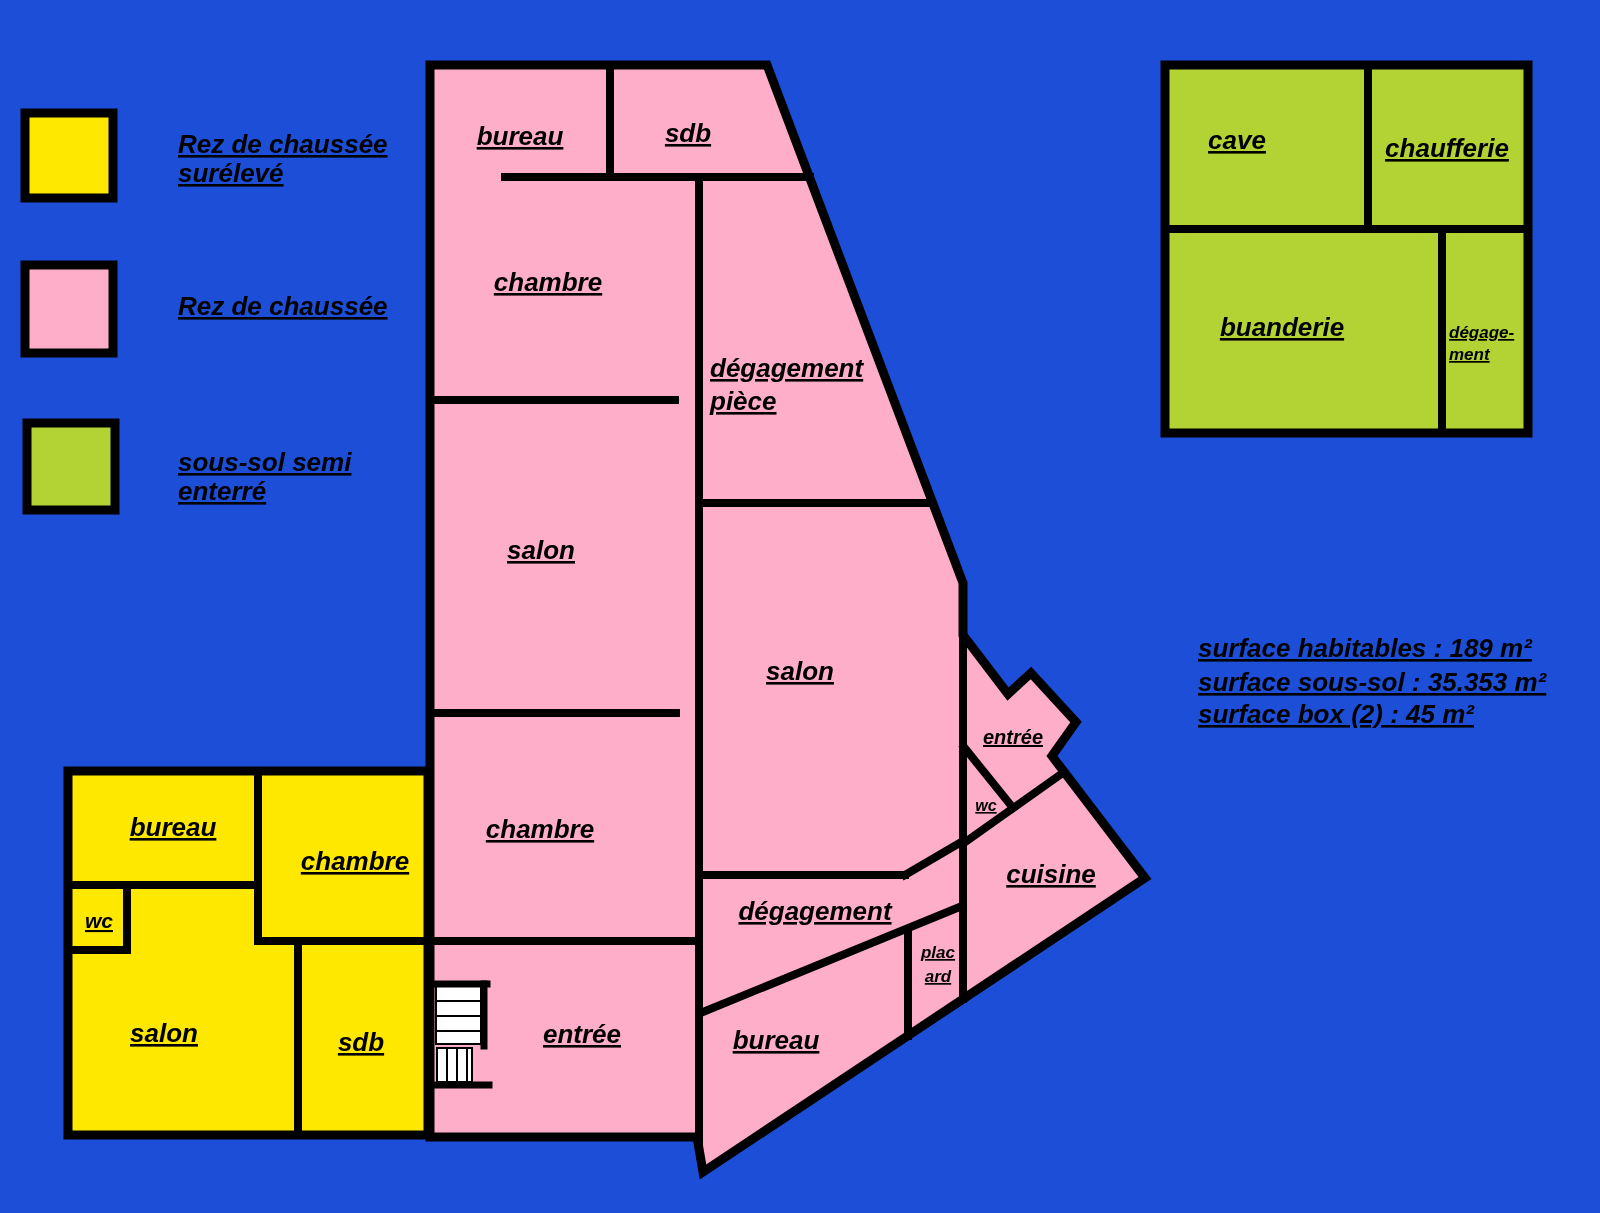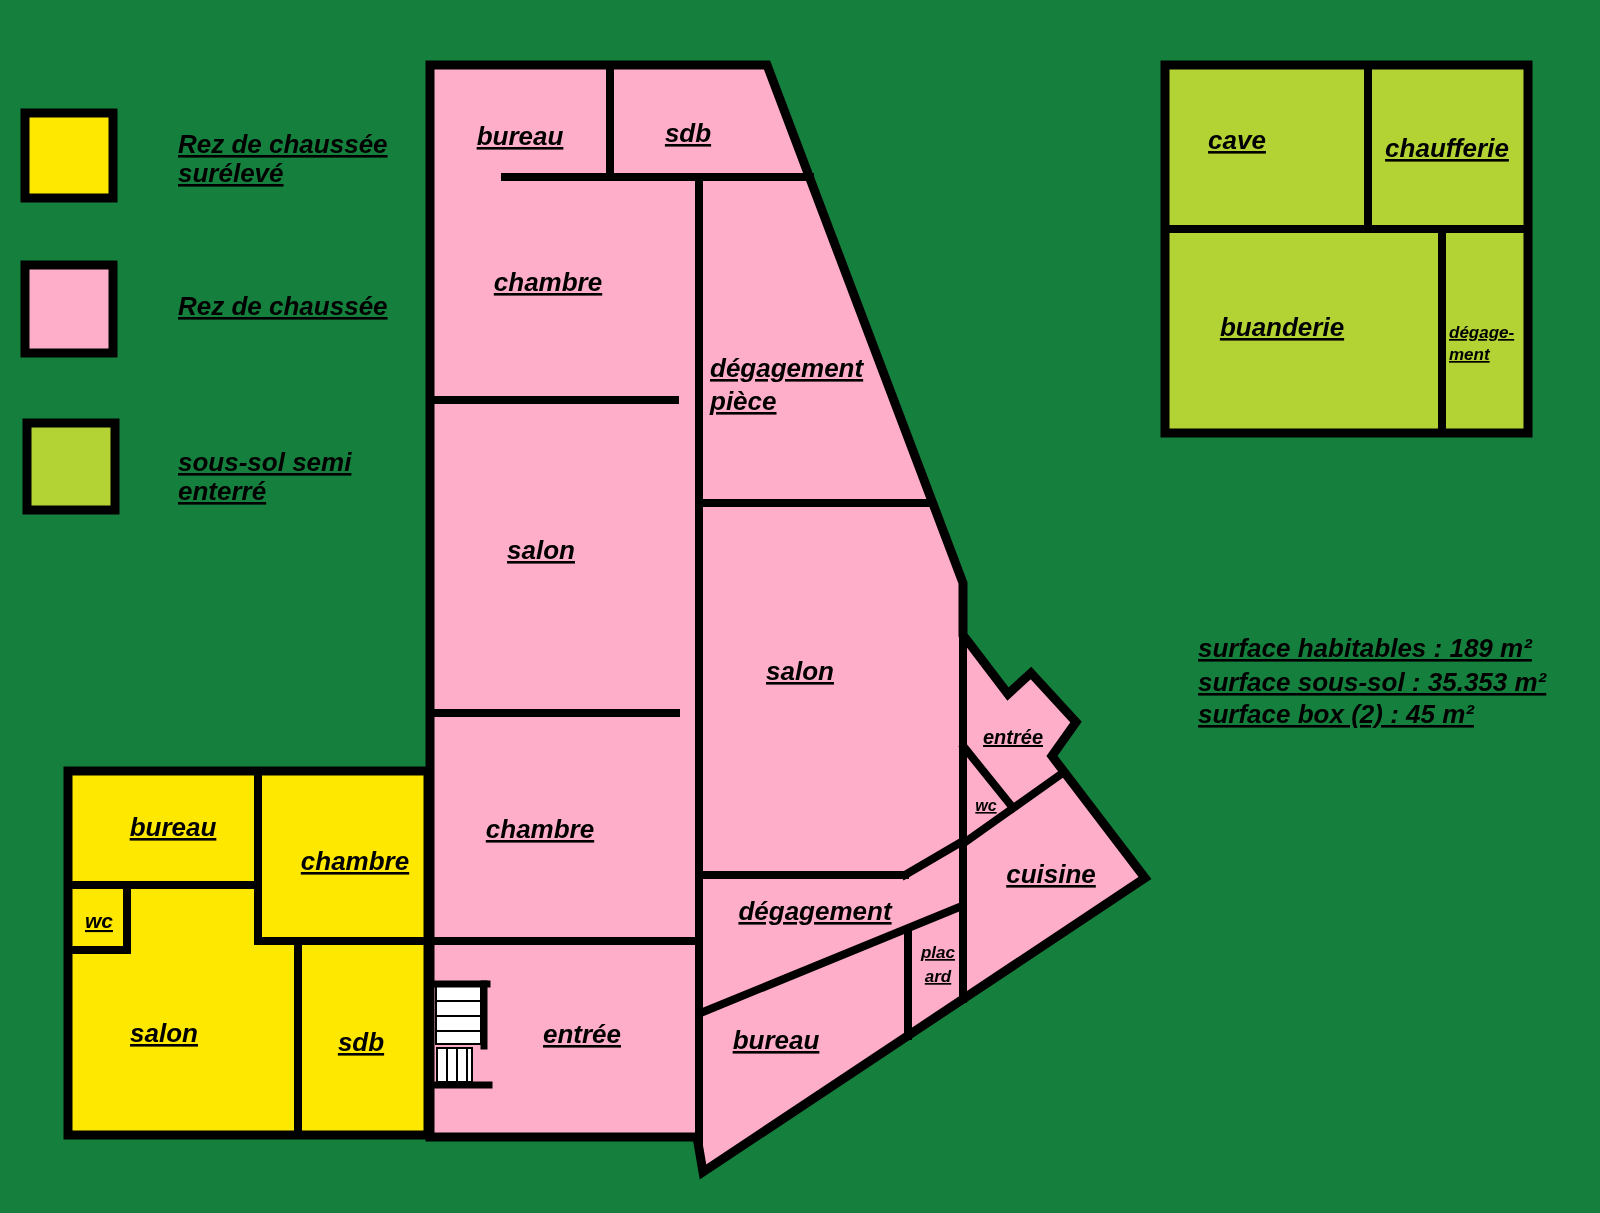--- a/index.html
+++ b/index.html
@@ -1,16 +1,16 @@
 <!DOCTYPE html>
 <html><head>
 <meta charset="utf-8">
 <style>
   html,body{margin:0;padding:0;background:#ffffff;}
-  .stage{width:1600px;height:1213px;position:relative;background:#15803d;}
+  .stage{width:1600px;height:1213px;position:relative;background:#1d4ed8;}
   svg{display:block;}
   text{font-family:"Liberation Sans","DejaVu Sans",sans-serif;fill:#000;}
   .lbl{font-style:italic;font-weight:bold;text-decoration:underline;}
   .f26{font-size:26px;}
   .f21{font-size:21px;}
   .f20{font-size:20px;}
   .f17{font-size:17px;}
   .f16{font-size:16px;}
   .mid{text-anchor:middle;}
   .left{text-anchor:start;}

